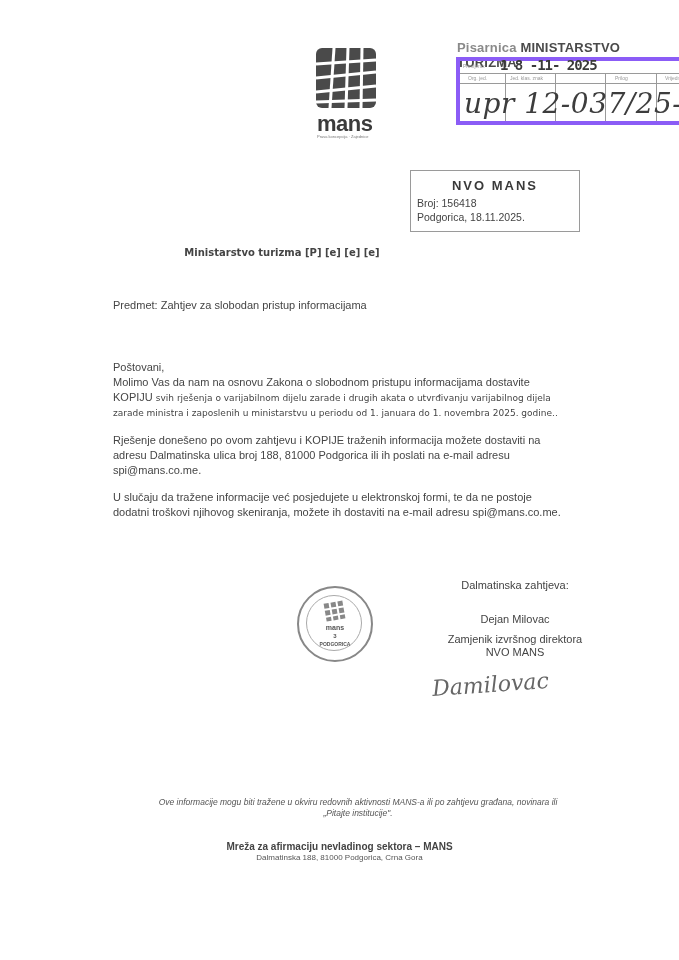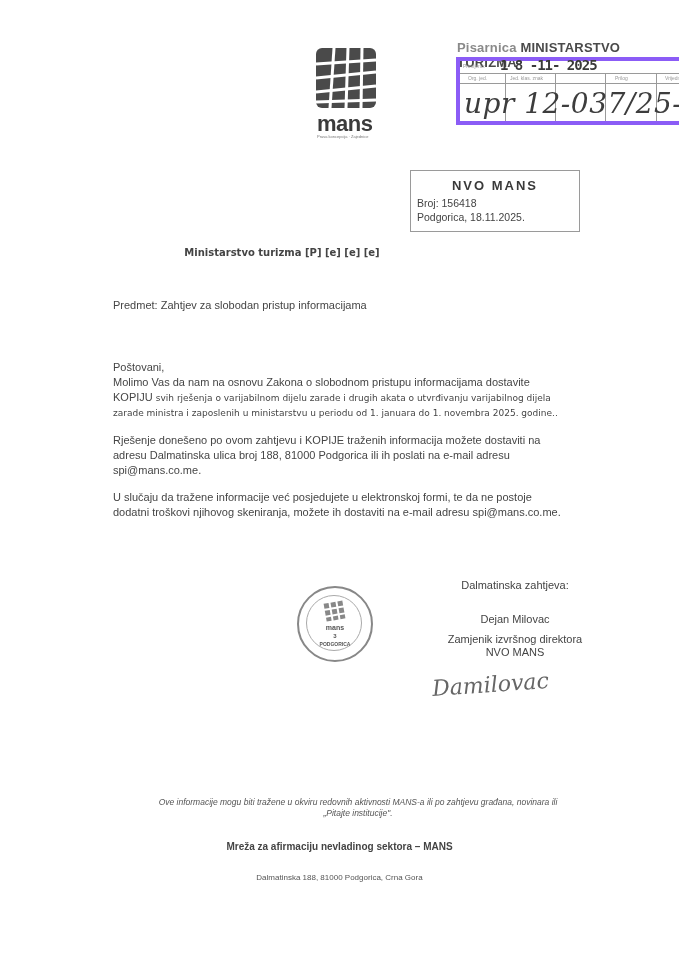--- a/index.html
+++ b/index.html
@@ -45,21 +45,21 @@
   .body-text .sm { font-family: "DejaVu Sans", sans-serif; font-size: 9px; }
 
   .signer { left: 430px; width: 170px; text-align: center; font-size: 11px; color: #444; }
 
   .seal { left: 297px; top: 586px; width: 72px; height: 72px; border-radius: 50%; border: 2px solid #888; }
   .seal-inner { position: absolute; left: 7px; top: 7px; width: 54px; height: 54px; border-radius: 50%; border: 1px solid #aaa; }
   .seal-text { position: absolute; width: 100%; text-align: center; font-size: 7px; font-weight: bold; color: #555; }
 
   .footer-italic { left: 128px; width: 460px; top: 797px; text-align: center; font-size: 8.5px; font-style: italic; color: #555; line-height: 11px; }
   .footer-org { left: 0; width: 679px; top: 841px; text-align: center; font-size: 10px; font-weight: bold; color: #444; }
-  .footer-addr { left: 0; width: 679px; top: 853px; text-align: center; font-size: 8px; color: #555; margin-top: 20px; }
+  .footer-addr { left: 0; width: 679px; top: 853px; text-align: center; font-size: 8px; color: #555; }
 </style>
 </head>
 <body>
 
 <div class="abs logo">
   <svg class="logo-grid" width="60" height="60" viewBox="0 0 60 60">
     <rect x="0" y="0" width="60" height="60" rx="6" fill="#4a4a4a"></rect>
     <g stroke="#ffffff" stroke-width="3" fill="none">
       <path d="M18 0 L14 60"></path>
       <path d="M32 0 L30 60"></path>

